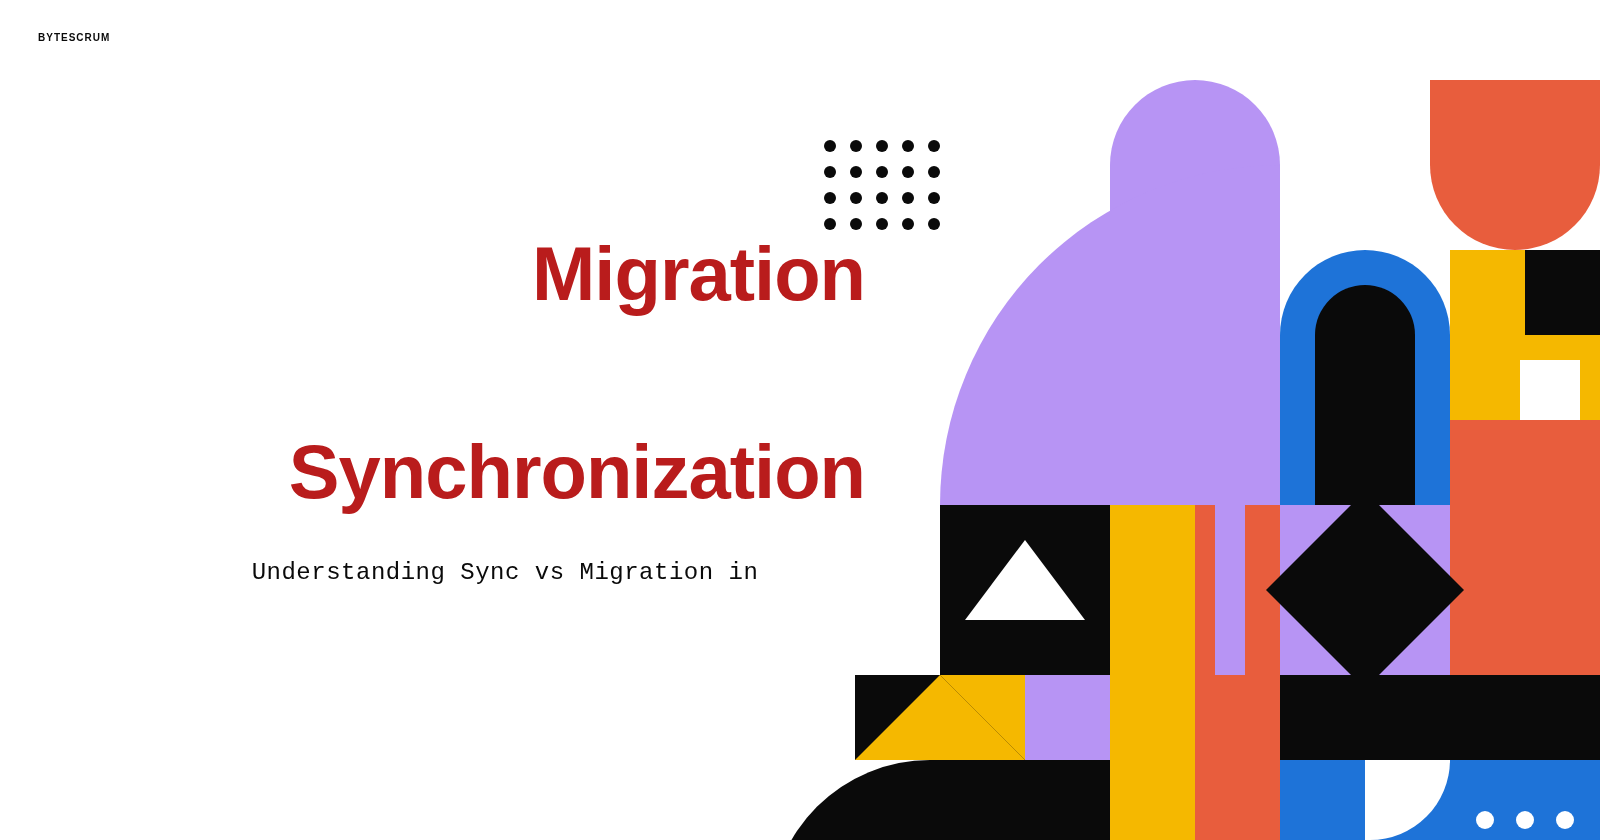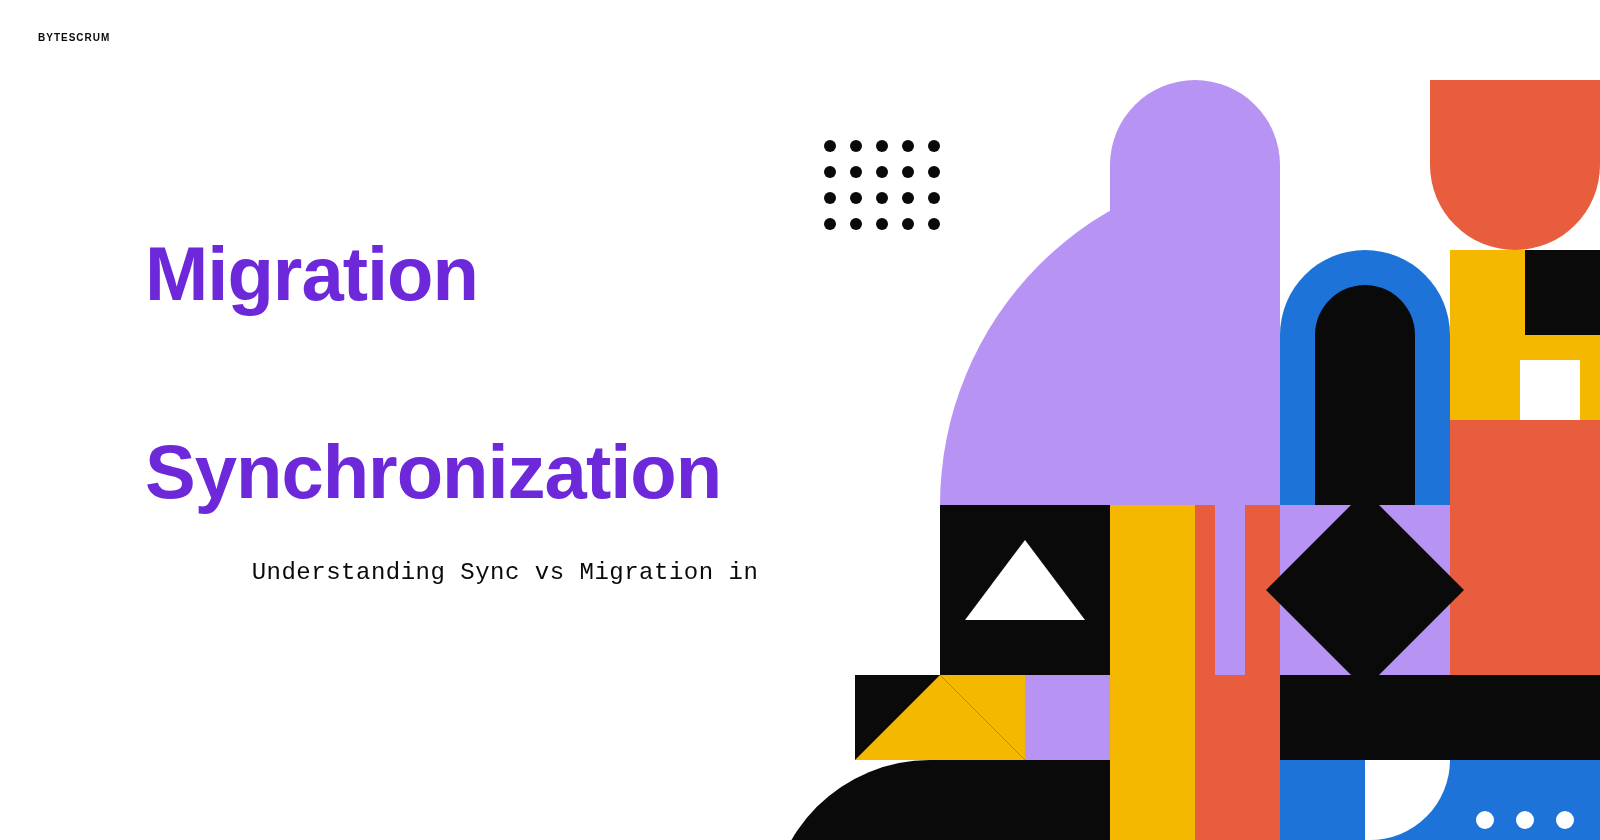--- a/index.html
+++ b/index.html
@@ -25,22 +25,22 @@
       left: 145px;
       top: 225px;
       width: 720px;
     }
     .title {
       font-family: 'Arial Black', 'Arial', sans-serif;
       font-weight: 900;
       font-size: 76px;
       line-height: 1.3;
       letter-spacing: -1px;
-      color: #6d28d9;
-      text-align: left;
+      color: #b91c1c;
+      text-align: right;
       font-stretch: expanded;
     }
     .subtitle {
       margin-top: 34px;
       font-family: 'Courier New', monospace;
       font-size: 24px;
       line-height: 1.5;
       color: #0a0a0a;
       text-align: center;
       letter-spacing: 0.5px;

